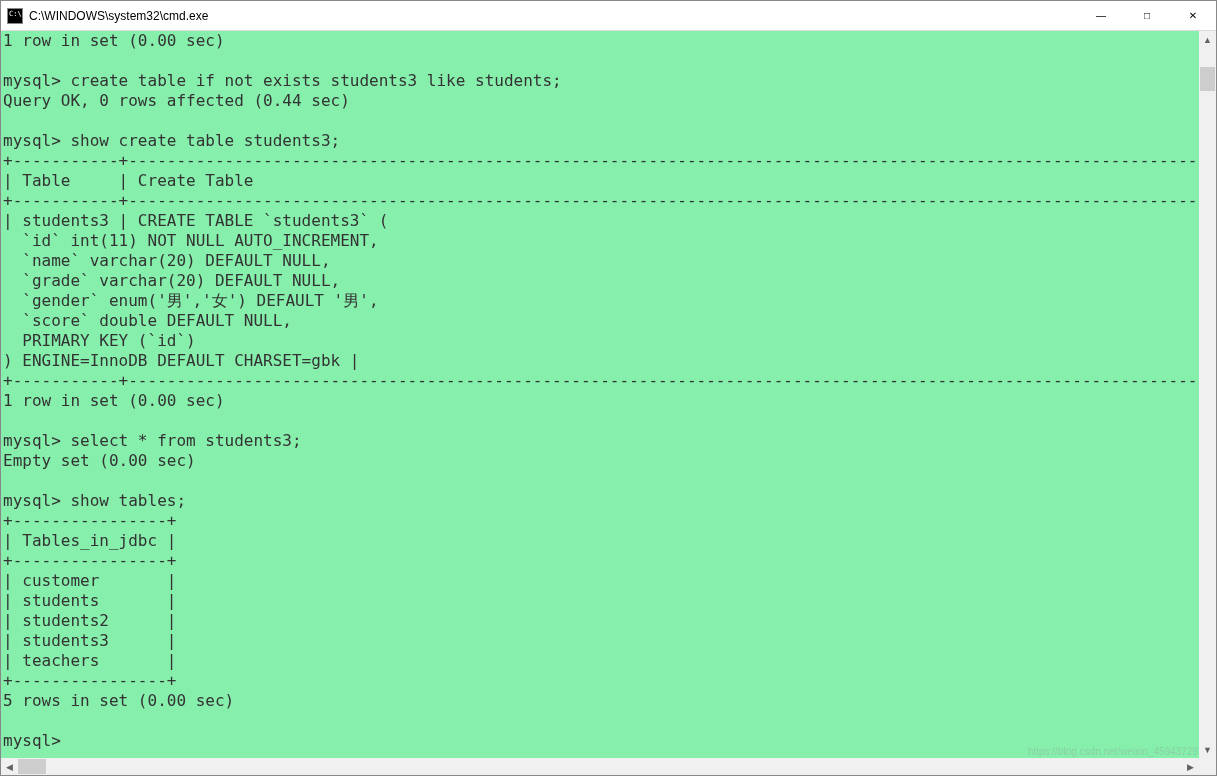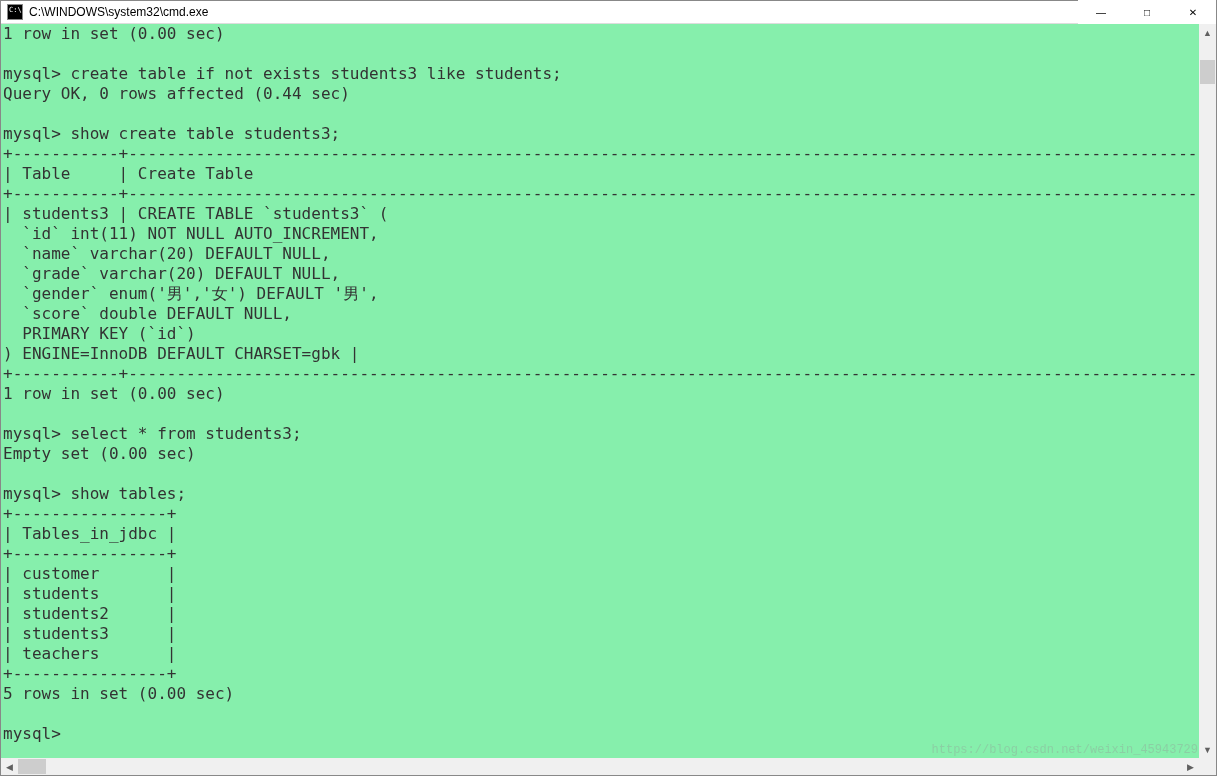--- a/index.html
+++ b/index.html
@@ -13,21 +13,21 @@
   }
   .window {
     width: 1217px;
     height: 776px;
     border: 1px solid #888;
     background: #fff;
     display: flex;
     flex-direction: column;
   }
   .titlebar {
-    height: 23px;
+    height: 30px;
     background: #fff;
     border-bottom: 1px solid #ddd;
     display: flex;
     align-items: center;
     justify-content: space-between;
     padding-left: 6px;
   }
   .titlebar-left {
     display: flex;
     align-items: center;
@@ -148,23 +148,23 @@
     right: 0;
     bottom: 0;
     width: 17px;
     height: 17px;
     background: #f0f0f0;
   }
   .watermark {
     position: absolute;
     right: 18px;
     bottom: 18px;
-    font-size: 12px;
+    font-size: 10px;
     color: rgba(150,150,150,0.35);
-    font-family: Liberation Mono, monospace;
+    font-family: Liberation Sans, sans-serif;
     pointer-events: none;
     text-align: right;
   }
 </style>
 </head>
 <body>
 
 <div class="window">
   <div class="titlebar">
     <div class="titlebar-left">

